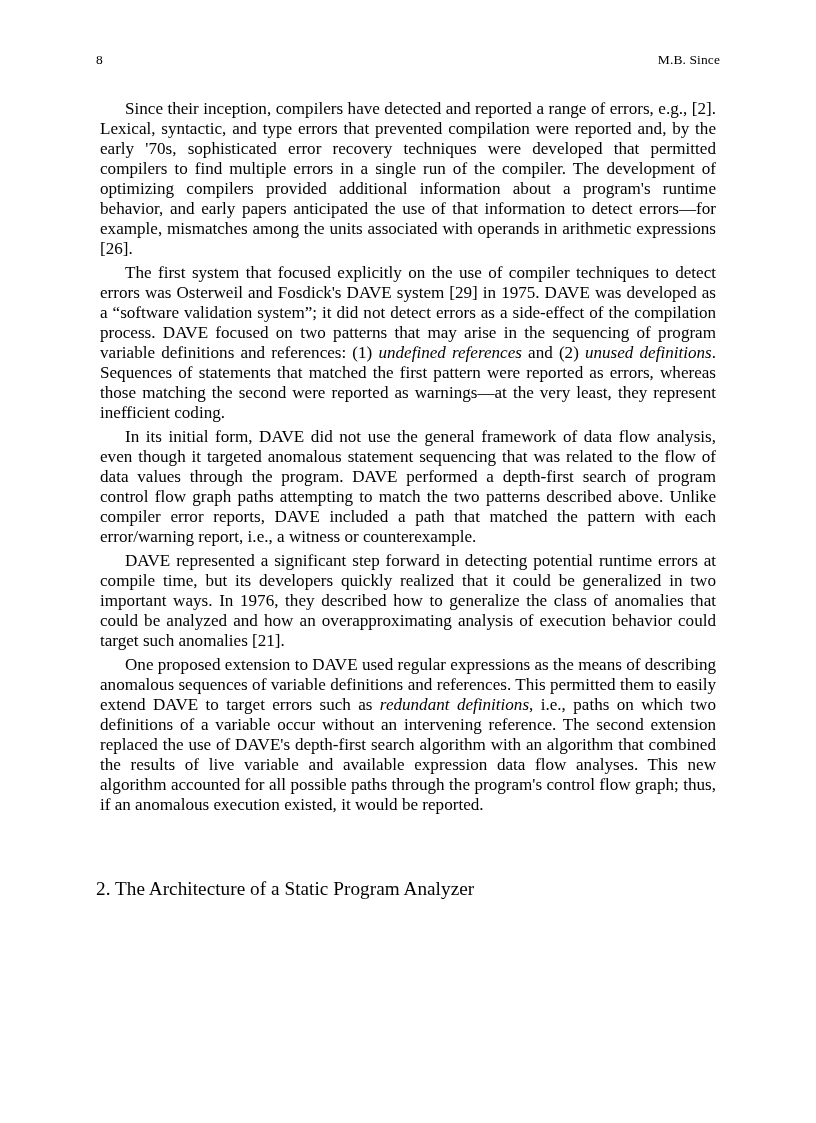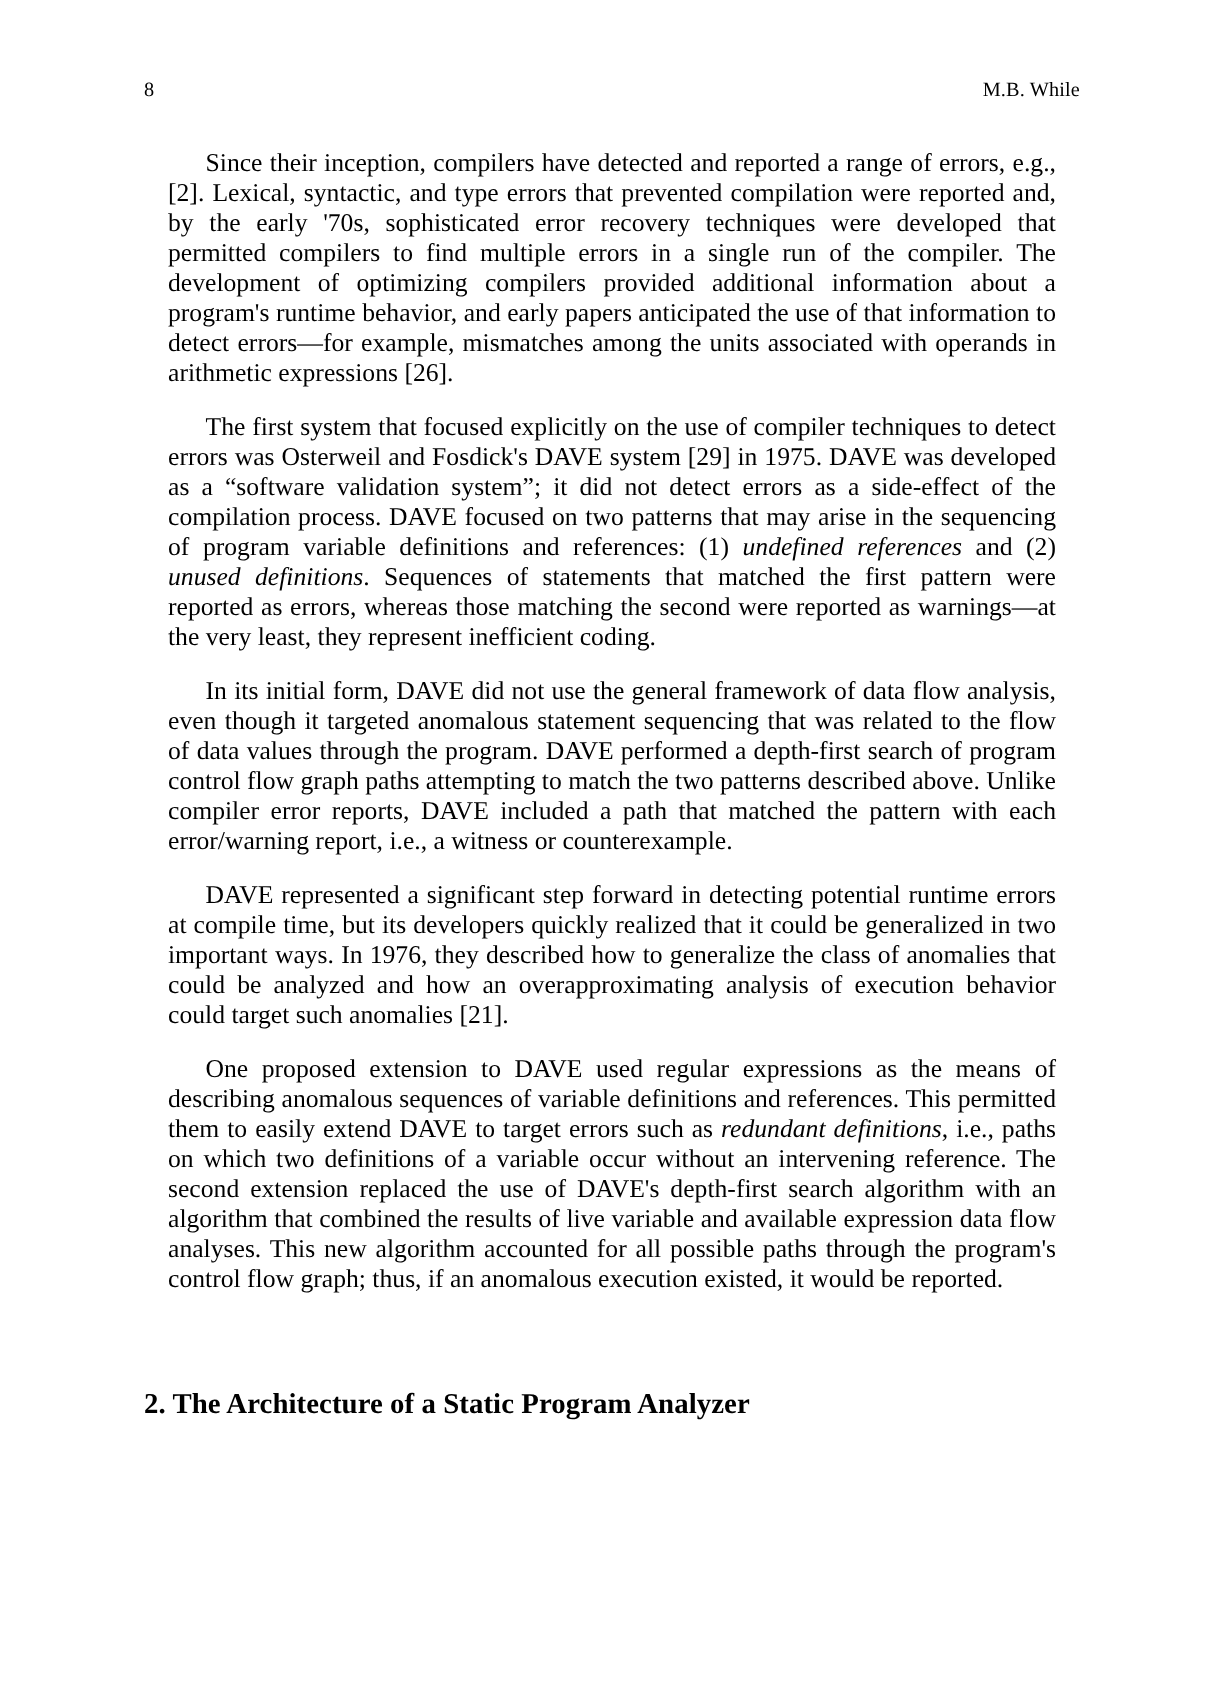--- a/index.html
+++ b/index.html
@@ -45,21 +45,21 @@
   .running-head .author {
     font-size: 13.5px;
   }
 
   
   .body-block {
     margin-top: 31px;
   }
 
   p.para {
-    margin: 16px;
+    margin: 4px;
     font-size: 17.1px;
     line-height: 20.0px;
     text-align: justify;
     text-justify: inter-word;
     hyphens: none;
     letter-spacing: 0px;
     word-spacing: 0px;
   }
   p.para.indent {
     text-indent: 25px;
@@ -70,40 +70,40 @@
 
   em, .ital {
     font-style: italic;
   }
 
   
   h2.section-heading {
     margin: 0;
     font-size: 19.2px;
     line-height: 23px;
-    font-weight: bold;
+    font-weight: normal;
     text-align: left;
     letter-spacing: 0.05px;
   }
   .heading-block {
     margin-top: 62px;
   }
   .after-heading {
     margin-top: 30px;
   }
 </style>
 </head>
 <body style="background: rgb(255, 255, 255); color: rgb(0, 0, 0);">
 
 <div class="page">
   <div class="content">
 
     <div class="running-head">
       <span class="folio">8</span>
-      <span class="author">M.B. While</span>
+      <span class="author">M.B. Since</span>
     </div>
 
     <div class="body-block">
       <div>
           <p class="para indent"><span>Since their inception, compilers have detected and reported a range of errors, e.g., [2]. Lexical, syntactic, and type errors that prevented compilation were reported and, by the early '70s, sophisticated error recovery techniques were developed that permitted compilers to find multiple errors in a single run of the compiler. The development of optimizing compilers provided additional information about a program's runtime behavior, and early papers anticipated the use of that information to detect errors—for example, mismatches among the units associated with operands in arithmetic expressions [26].</span></p>
           <p class="para indent"><span>The first system that focused explicitly on the use of compiler techniques to detect errors was Osterweil and Fosdick's DAVE system [29] in 1975. DAVE was developed as a “software validation system”; it did not detect errors as a side-effect of the compilation process. DAVE focused on two patterns that may arise in the sequencing of program variable definitions and references: (1) </span><em>undefined references</em><span> and (2) </span><em>unused definitions</em><span>. Sequences of statements that matched the first pattern were reported as errors, whereas those matching the second were reported as warnings—at the very least, they represent inefficient coding.</span></p>
           <p class="para indent"><span>In its initial form, DAVE did not use the general framework of data flow analysis, even though it targeted anomalous statement sequencing that was related to the flow of data values through the program. DAVE performed a depth-first search of program control flow graph paths attempting to match the two patterns described above. Unlike compiler error reports, DAVE included a path that matched the pattern with each error/warning report, i.e., a witness or counterexample.</span></p>
           <p class="para indent"><span>DAVE represented a significant step forward in detecting potential runtime errors at compile time, but its developers quickly realized that it could be generalized in two important ways. In 1976, they described how to generalize the class of anomalies that could be analyzed and how an overapproximating analysis of execution behavior could target such anomalies [21].</span></p>
           <p class="para indent"><span>One proposed extension to DAVE used regular expressions as the means of describing anomalous sequences of variable definitions and references. This permitted them to easily extend DAVE to target errors such as </span><em>redundant definitions</em><span>, i.e., paths on which two definitions of a variable occur without an intervening reference. The second extension replaced the use of DAVE's depth-first search algorithm with an algorithm that combined the results of live variable and available expression data flow analyses. This new algorithm accounted for all possible paths through the program's control flow graph; thus, if an anomalous execution existed, it would be reported.</span></p>
         </div>

